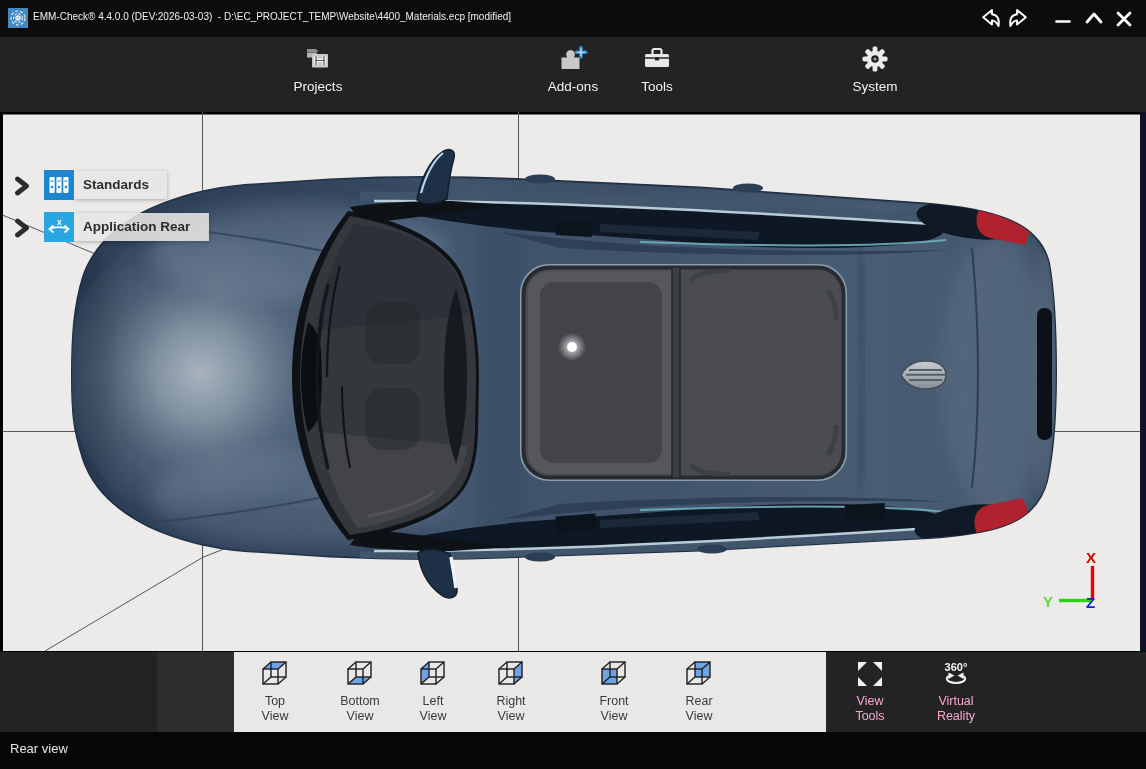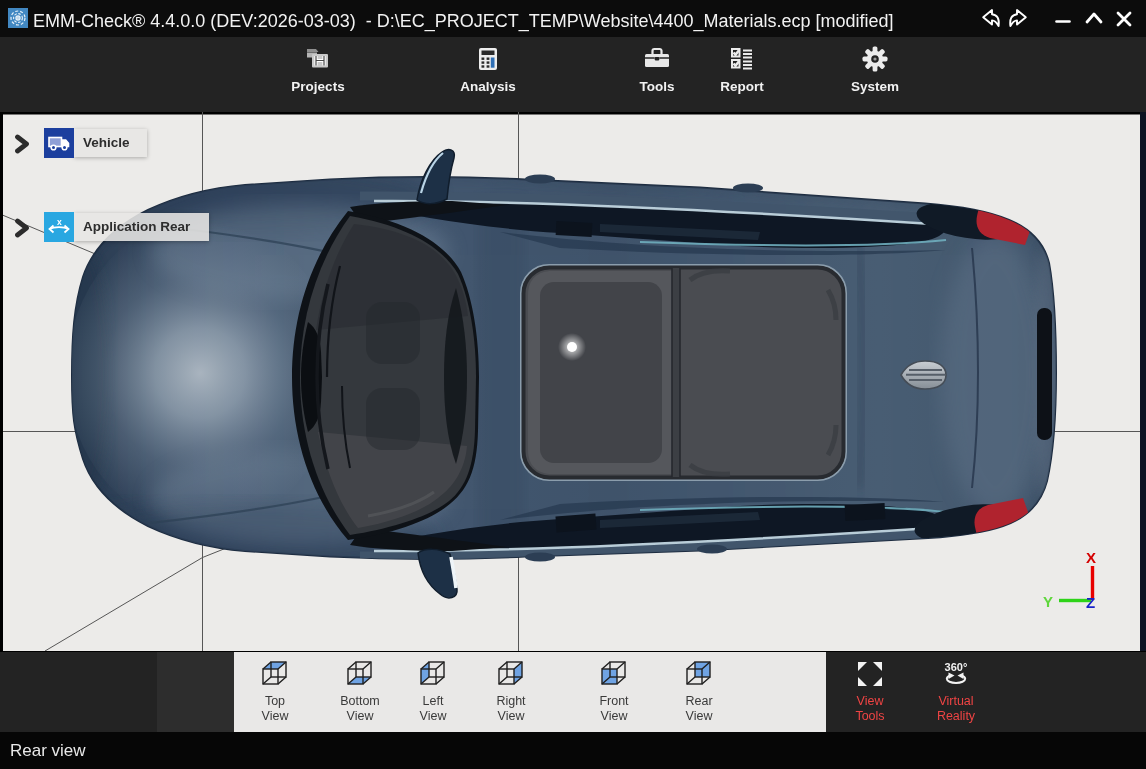--- a/index.html
+++ b/index.html
@@ -1,38 +1,38 @@
 <!DOCTYPE html>
 <html><head>
 <meta charset="utf-8">
 <style>
   * { margin:0; padding:0; box-sizing:border-box; }
   html,body { width:1146px; height:769px; overflow:hidden; background:#000;
     font-family:"Liberation Sans", sans-serif; }
   .titlebar { position:absolute; left:0; top:0; width:1146px; height:37px; background:#0c0c0c; }
-  .title-text { position:absolute; left:33px; top:11px; font-size:18px; color:#f2f2f2; white-space:nowrap; }
+  .title-text { position:absolute; left:33px; top:11px; font-size:10px; color:#f2f2f2; white-space:nowrap; }
   .appicon { position:absolute; left:8px; top:8px; width:20px; height:20px; }
   .toolbar { position:absolute; left:0; top:37px; width:1146px; height:75px; background:#232323; }
-  .tb-item { position:absolute; top:8px; width:90px; text-align:center; color:#f2f2f2; font-size:13.5px;font-weight:bold; }
+  .tb-item { position:absolute; top:8px; width:90px; text-align:center; color:#f2f2f2; font-size:13.5px; }
   .tb-item svg { display:block; margin:0 auto 6px auto; }
   .viewport { position:absolute; left:0; top:112px; width:1146px; height:539px; background:#ecebe9; }
   .leftrow { position:absolute; height:30px; }
   .lr-label { position:absolute; left:74px; top:1px; height:28px; background:rgba(231,230,228,0.88);
     box-shadow:0 1px 4px rgba(0,0,0,0.28); color:#2d2d2d; font-size:13.5px; font-weight:bold;
     line-height:28px; padding-left:9px; }
   .lr-icon { position:absolute; left:44px; top:0; width:30px; height:30px; }
   .lr-chev { position:absolute; left:13px; top:6px; }
   .bottombar { position:absolute; left:0; top:651px; width:1146px; height:81px; background:#232323; border-top:1px solid #000; }
   .bb-light { position:absolute; left:234px; top:0; width:592px; height:81px; background:#e9e8e7; }
   .bb-item { position:absolute; top:8px; width:86px; text-align:center; font-size:12.5px; line-height:15px; }
   .bb-item svg { display:block; margin:0 auto 6px auto; }
-  .bb-dark { color:#ef4444; }
+  .bb-dark { color:#f9a8d4; }
   .bb-lite { color:#3a3a3a;text-align:center; }
   .statusbar { position:absolute; left:0; top:732px; width:1146px; height:37px; background:#060606; }
-  .status-text { position:absolute; left:10px; top:9px; color:#e8e8e8; font-size:17px; }
+  .status-text { position:absolute; left:10px; top:9px; color:#e8e8e8; font-size:13px; }
 </style>
 </head>
 <body>
 <div class="titlebar">
   <svg class="appicon" viewBox="0 0 20 20">
       <rect x="0" y="0" width="20" height="20" fill="#4288c2"></rect>
       <g fill="none" stroke="#e8f2fa">
         <circle cx="10" cy="10" r="7" stroke-width="1.2" stroke-dasharray="3 2"></circle>
         <circle cx="10" cy="10" r="4.4" stroke-width="1.1" stroke-dasharray="2.5 1.6"></circle>
         <circle cx="10" cy="10" r="2" stroke-width="1.4"></circle>
@@ -59,52 +59,37 @@
 </div>
 
 <div class="toolbar">
   <div class="tb-item" style="left:273px"><svg width="30" height="28" viewBox="0 0 30 28">
         <path d="M4 4 h9 l2.5 3 h-11.5 z" fill="#8f8f8f"></path>
         <rect x="4" y="7.5" width="10" height="5" fill="#b5b5b5"></rect>
         <rect x="9" y="9" width="16" height="13.5" rx="1" fill="#c9c9c9"></rect>
         <path d="M13 11 v9.5 M21 11 v9.5 M13 15.5 h8" stroke="#fff" stroke-width="3.2"></path>
         <path d="M13 11 v9.5 M21 11 v9.5 M13 15.5 h8" stroke="#4a4a4a" stroke-width="1.2"></path>
       </svg>Projects</div>
-  <div class="tb-item" style="left:443px"><svg width="30" height="28" viewBox="0 0 30 28">
-        <rect x="6" y="3" width="18" height="22" rx="2" fill="#ededed"></rect>
-        <rect x="8.5" y="5.5" width="13" height="4.5" fill="#2a2a2a"></rect>
-        <g fill="#2a2a2a">
-          <rect x="8.5" y="12.5" width="2.8" height="2.4"></rect>
-          <rect x="13.6" y="12.5" width="2.8" height="2.4"></rect>
-          <rect x="8.5" y="16.4" width="2.8" height="2.4"></rect>
-          <rect x="13.6" y="16.4" width="2.8" height="2.4"></rect>
-          <rect x="8.5" y="20.3" width="2.8" height="2.4"></rect>
-          <rect x="13.6" y="20.3" width="2.8" height="2.4"></rect>
-        </g>
-        <rect x="17.8" y="12.5" width="3.7" height="10.2" fill="#2e6fb5"></rect>
-      </svg>Analysis</div>
+  <div class="tb-item" style="left:528px"><svg width="30" height="28" viewBox="0 0 30 28">
+        <path d="M3.5 12.5 h5.6 c-2.4-4.6 0.9-7.4 3.5-7.4 2.6 0 5.9 2.8 3.5 7.4 h5.4 v11.5 H3.5 z" fill="#c9c9c9"></path>
+        <g stroke="#2f86c8" stroke-width="3.6" stroke-linecap="round">
+          <path d="M23 2.5 v9.4"></path>
+          <path d="M18.3 7.2 h9.4"></path>
+        </g>
+        <g stroke="#e9f2f9" stroke-width="1" stroke-linecap="round">
+          <path d="M23 3.5 v7.4"></path>
+          <path d="M19.3 7.2 h7.4"></path>
+        </g>
+      </svg>Add-ons</div>
   <div class="tb-item" style="left:612px"><svg width="30" height="28" viewBox="0 0 30 28">
         <rect x="3" y="9" width="24" height="13" rx="1.5" fill="#e8e8e8"></rect>
         <path d="M10.5 9 v-3.2 a1.8 1.8 0 0 1 1.8 -1.8 h5.4 a1.8 1.8 0 0 1 1.8 1.8 V9" fill="none" stroke="#e8e8e8" stroke-width="2.2"></path>
         <rect x="12.7" y="12" width="4.6" height="3.4" rx="0.8" fill="#232323"></rect>
         <path d="M3 13 h9.7 M17.3 13 h9.7" stroke="#232323" stroke-width="1.4"></path>
       </svg>Tools</div>
-  <div class="tb-item" style="left:697px"><svg width="30" height="28" viewBox="0 0 30 28">
-        <g stroke="#ececec" stroke-width="2" fill="none">
-          <rect x="5" y="4" width="7.5" height="7.5"></rect>
-          <rect x="5" y="15" width="7.5" height="7.5"></rect>
-        </g>
-        <g stroke="#ececec" stroke-width="2.6" fill="none">
-          <path d="M6.5 7.5 l2 2.2 3.5-4.5"></path>
-          <path d="M6.5 18.5 l2 2.2 3.5-4.5"></path>
-        </g>
-        <g stroke="#ececec" stroke-width="2.2">
-          <path d="M16 5.5 h9 M16 9 h9 M16 12.5 h9 M16 16.5 h9 M16 20 h9 M16 23.5 h9"></path>
-        </g>
-      </svg>Report</div>
   <div class="tb-item" style="left:830px"><svg width="30" height="28" viewBox="0 0 30 28">
         <g fill="#ececec">
           <circle cx="15" cy="14" r="8.2"></circle>
           <g>
             <rect x="12.6" y="1.5" width="4.8" height="6" rx="1.6"></rect>
             <rect x="12.6" y="20.5" width="4.8" height="6" rx="1.6"></rect>
             <rect x="2.5" y="11.6" width="6" height="4.8" rx="1.6"></rect>
             <rect x="21.5" y="11.6" width="6" height="4.8" rx="1.6"></rect>
             <rect x="12.6" y="1.5" width="4.8" height="6" rx="1.6" transform="rotate(45 15 14)"></rect>
             <rect x="12.6" y="20.5" width="4.8" height="6" rx="1.6" transform="rotate(45 15 14)"></rect>
@@ -255,35 +240,40 @@
     <line x1="1059" y1="600.5" x2="1091" y2="600.5" stroke="#2ed319" stroke-width="3.4"></line>
     <text x="1086" y="563" fill="#d40000">X</text>
     <text x="1043" y="607" fill="#5fd63c">Y</text>
     <text x="1086" y="608" fill="#1822c8">Z</text>
   </g>
 
   <rect x="0" y="112" width="3" height="539" fill="#000"></rect>
   <rect x="1140" y="112" width="6" height="539" fill="#0d1322"></rect>
 </svg>
 
-  <div class="leftrow" style="left:0;top:16px;width:230px">
+  <div class="leftrow" style="left:0;top:58px;width:230px">
     <svg class="lr-chev" width="18" height="20" viewBox="0 0 18 20">
         <path d="M4.5 3 L13.5 10 L4.5 17" fill="none" stroke="#2c2c2c" stroke-width="4.8" stroke-linecap="round" stroke-linejoin="round"></path>
       </svg>
-    <div class="lr-label" style="width:73px">Vehicle</div>
+    <div class="lr-label" style="width:93px">Standards</div>
     <svg class="lr-icon" viewBox="0 0 30 30">
-        <rect width="30" height="30" fill="#1c3f9e"></rect>
-        <g fill="none" stroke="#fff" stroke-width="1.6">
-          <rect x="5" y="9.5" width="12.5" height="9" fill="#8e9fd6" stroke="none"></rect>
-          <rect x="5" y="9.5" width="12.5" height="9"></rect>
-          <path d="M17.5 12 h4.2 l2.8 3.2 v3.3 h-7" fill="#fff" stroke="none"></path>
-          <path d="M17.5 12 h4.2 l2.8 3.2 v3.3 h-7"></path>
-        </g>
-        <circle cx="9.5" cy="19.5" r="2.3" fill="#1c3f9e" stroke="#fff" stroke-width="1.6"></circle>
-        <circle cx="20.5" cy="19.5" r="2.3" fill="#1c3f9e" stroke="#fff" stroke-width="1.6"></circle>
+        <rect width="30" height="30" fill="#1b85cf"></rect>
+        <g fill="#fff">
+          <rect x="5.5" y="7" width="5.2" height="16" rx="1"></rect>
+          <rect x="12.4" y="7" width="5.2" height="16" rx="1"></rect>
+          <rect x="19.3" y="7" width="5.2" height="16" rx="1"></rect>
+        </g>
+        <g stroke="#1b85cf" stroke-width="1.1">
+          <path d="M6.5 11 h3.2 M13.4 11 h3.2 M20.3 11 h3.2"></path>
+        </g>
+        <g fill="#1b85cf">
+          <circle cx="8.1" cy="17" r="1.2"></circle>
+          <circle cx="15" cy="17" r="1.2"></circle>
+          <circle cx="21.9" cy="17" r="1.2"></circle>
+        </g>
       </svg>
   </div>
   <div class="leftrow" style="left:0;top:100px;width:230px">
     <svg class="lr-chev" width="18" height="20" viewBox="0 0 18 20">
         <path d="M4.5 3 L13.5 10 L4.5 17" fill="none" stroke="#2c2c2c" stroke-width="4.8" stroke-linecap="round" stroke-linejoin="round"></path>
       </svg>
     <div class="lr-label" style="width:135px">Application Rear</div>
     <svg class="lr-icon" viewBox="0 0 30 30">
         <rect width="30" height="30" fill="#29a7e1"></rect>
         <g stroke="#fff" stroke-width="1.8" fill="none">

